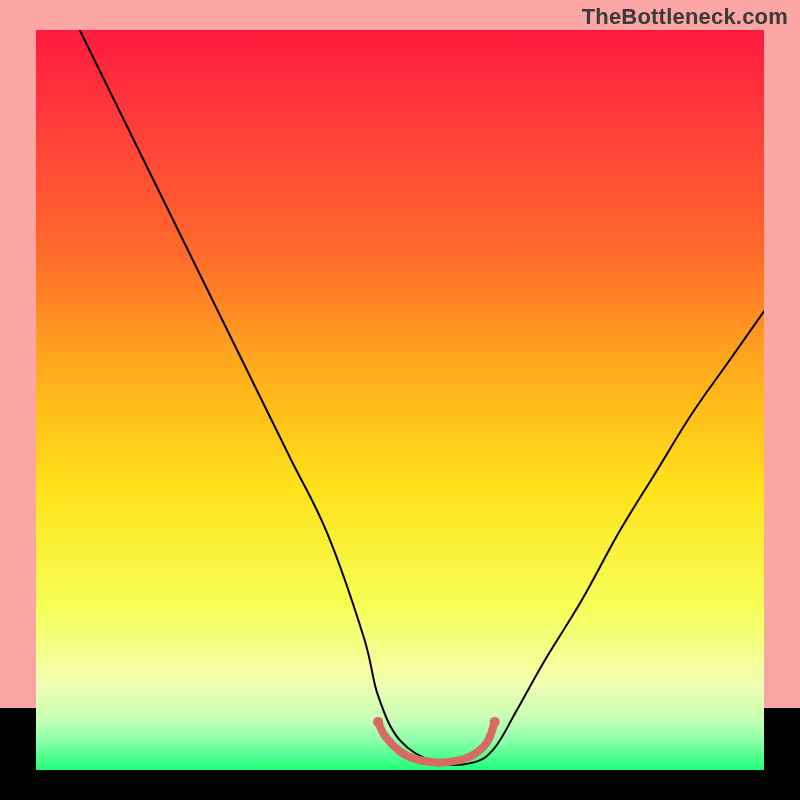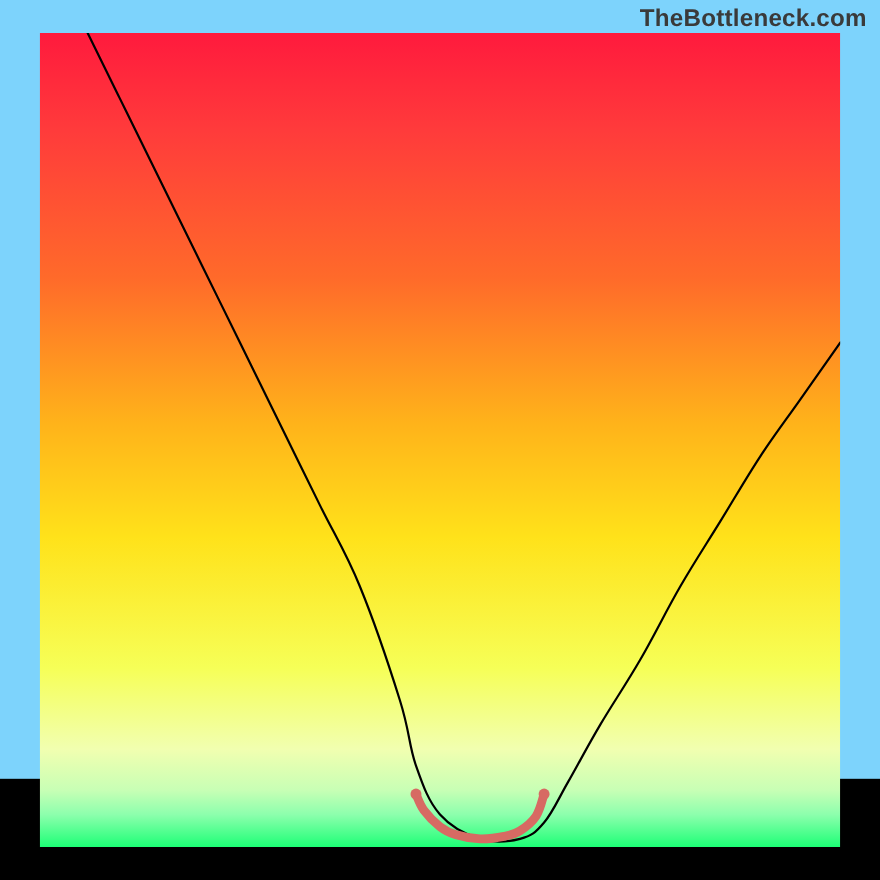--- a/index.html
+++ b/index.html
@@ -8,21 +8,21 @@
     width: 800px;
     height: 800px;
     overflow: hidden;
     background: #000;
     font-family: Arial, Helvetica, sans-serif;
   }
   .frame {
     position: relative;
     width: 800px;
     height: 708px;
-    background: #7dd3fc;
+    background: #fca5a5;
   }
   .watermark {
     position: absolute;
     top: 4px;
     right: 12px;
     font-size: 22px;
     font-weight: 600;
     color: #3a3a3a;
     letter-spacing: 0.2px;
     z-index: 10;

